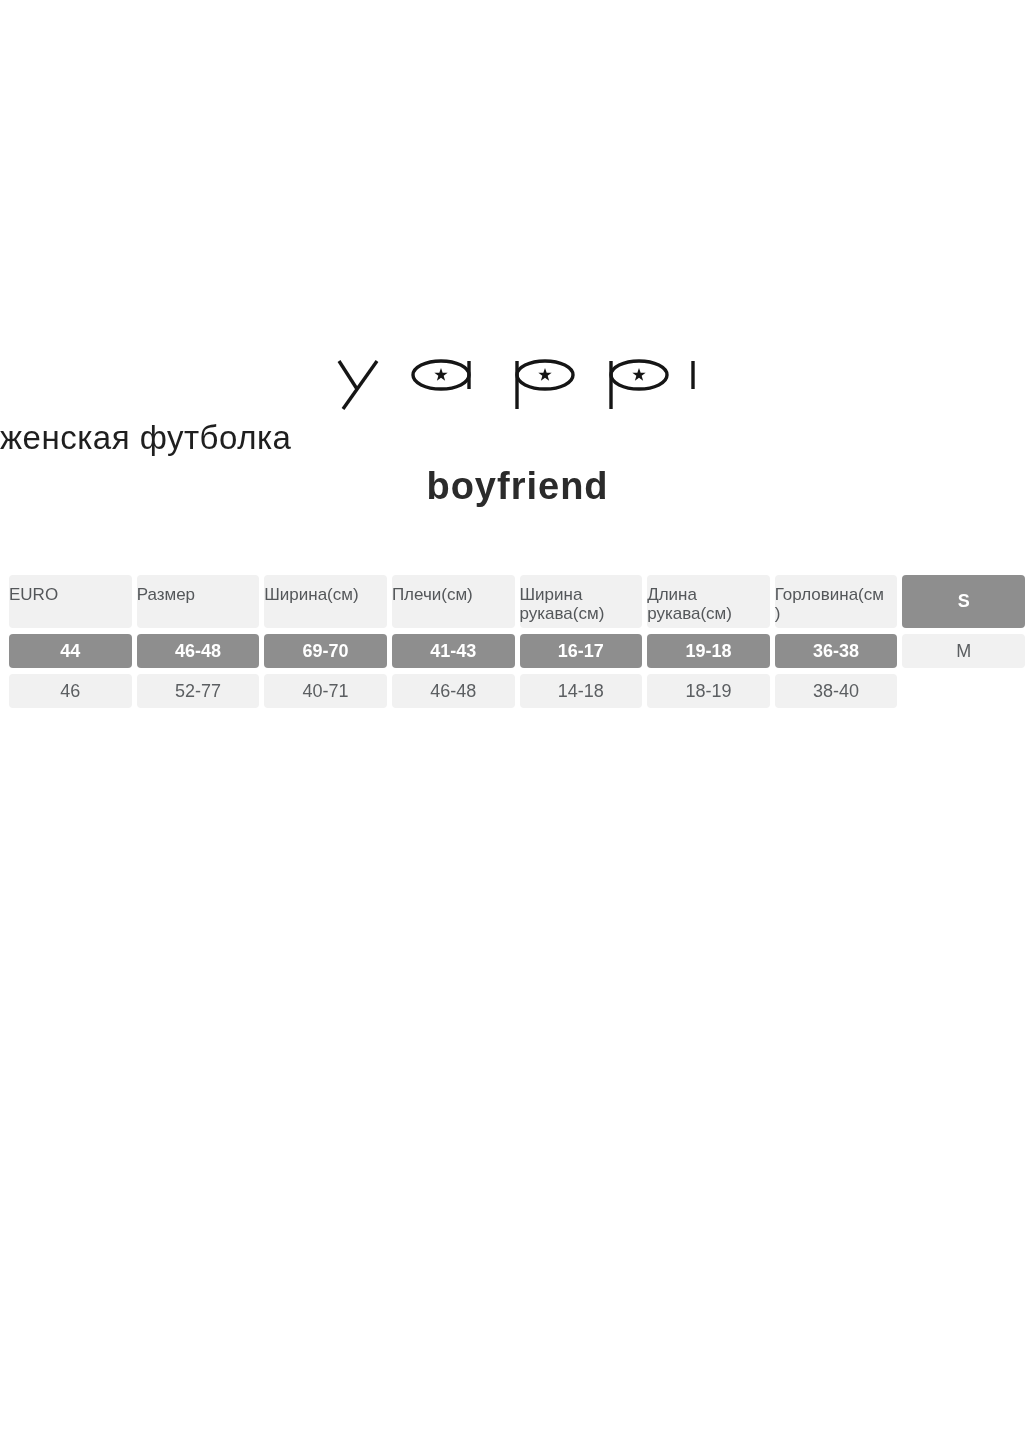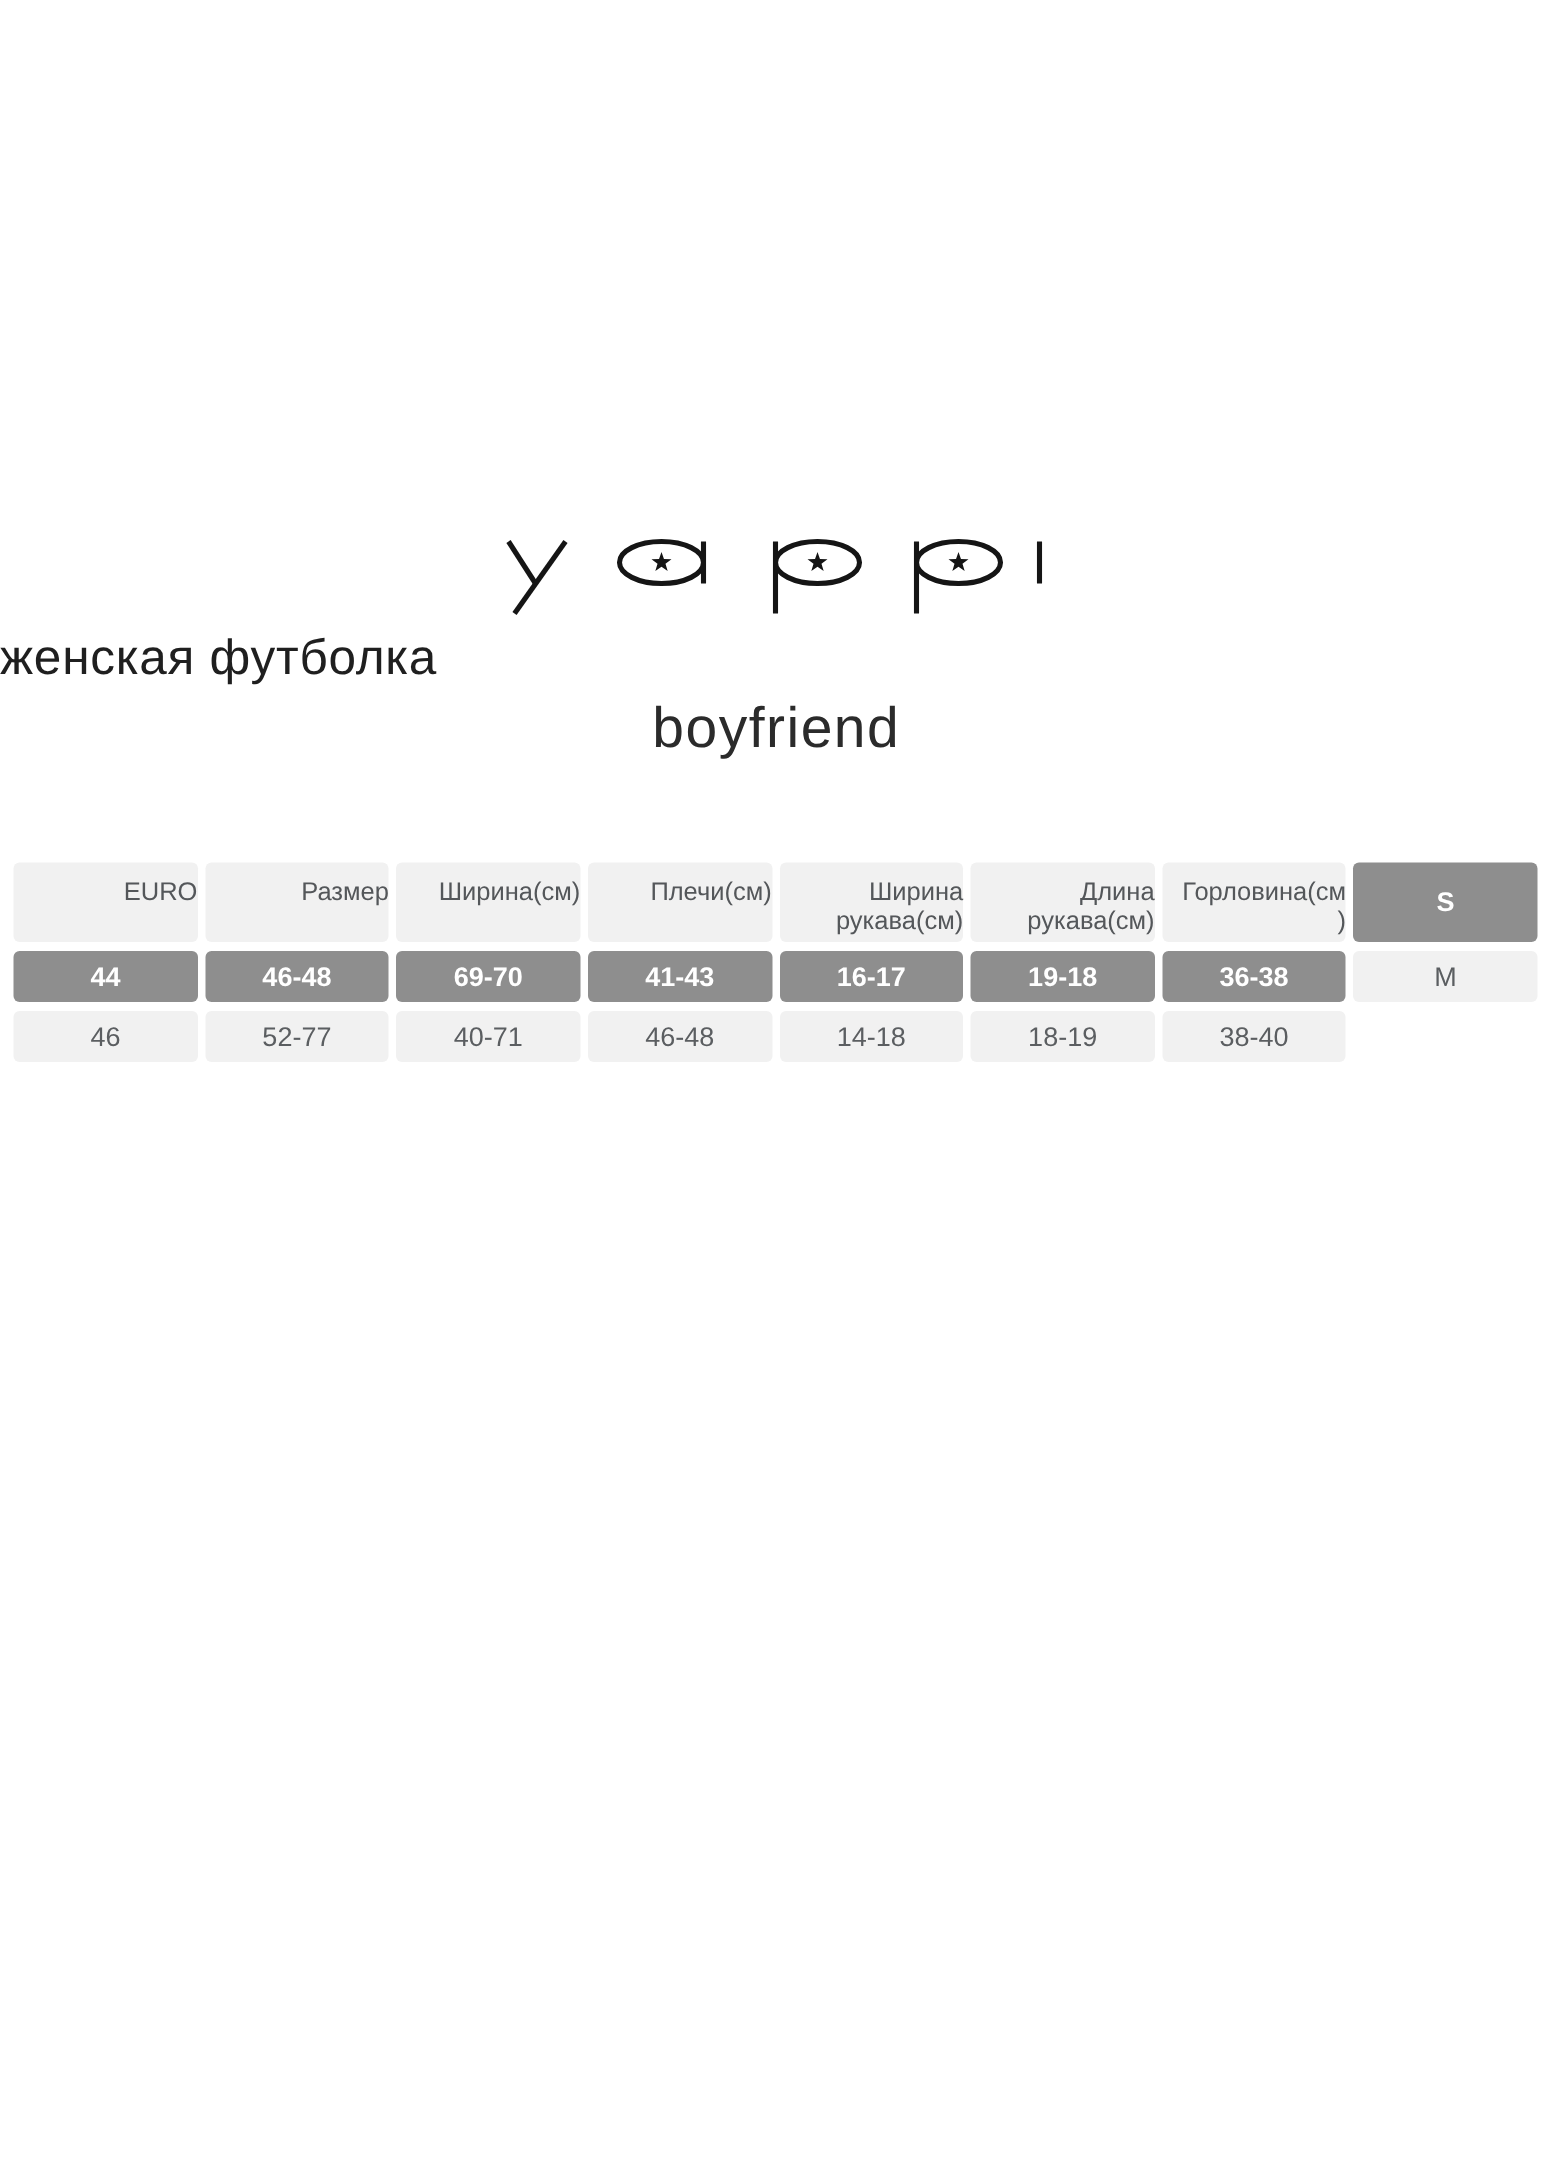--- a/index.html
+++ b/index.html
@@ -37,42 +37,42 @@
   }
   .product-name{
     position:absolute;
     left:0;
     top:465px;
     width:100%;
     text-align:center;
     font-size:38px;
     letter-spacing:1px;
     color:#2b2b2b;
-    font-weight:normal;
+    font-weight:bold;
   }
 
   
   .size-table{
     position:absolute;
     left:9px;
     top:575px;
     width:1016px;
     display:grid;
     grid-template-columns:repeat(8, 1fr);
     grid-template-rows:53px 34px 34px;
     column-gap:5px;
     row-gap:6px;
   }
   .th{
     background:#f1f1f1;
     border-radius:4px;
     color:#54575a;
     font-size:17px;
     line-height:19px;
-    text-align:right;
+    text-align:left;
     padding-top:10px;
     box-sizing:border-box;
     white-space:pre-line;
   }
   .td{
     background:#f1f1f1;
     border-radius:4px;
     color:#5b5e61;
     font-size:18px;
     display:flex;

